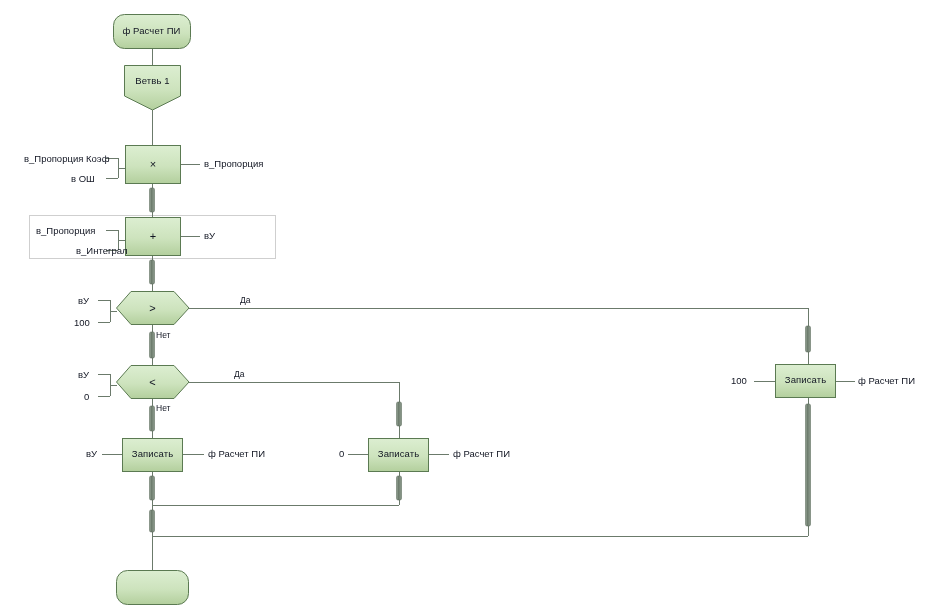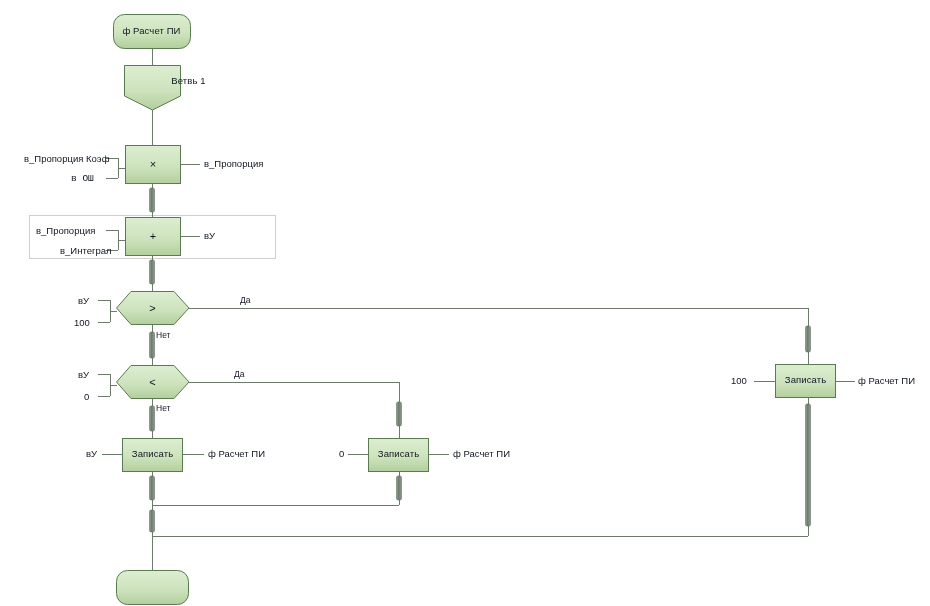--- a/index.html
+++ b/index.html
@@ -142,43 +142,43 @@
 
     <rect x="368.5" y="430.5" width="60" height="33" fill="url(#nodeGrad)" stroke="#5b7a52" stroke-width="1"></rect>
 
     <rect x="775.5" y="356.5" width="60" height="33" fill="url(#nodeGrad)" stroke="#5b7a52" stroke-width="1"></rect>
 
     <rect x="116.5" y="562.5" width="72" height="34" rx="11" ry="11" fill="url(#nodeGrad)" stroke="#5b7a52" stroke-width="1"></rect>
   </svg>
 
   <div class="node-label" style="left:113px;top:6px;width:77px;height:34px;">ф Расчет ПИ</div>
 
-  <div class="node-label" style="left:124px;top:57px;width:57px;height:33px;padding-left:36px;">Ветвь 1</div>
+  <div class="node-label" style="left:124px;top:57px;width:57px;height:33px;">Ветвь 1</div>
 
   <div class="node-label" style="left:125px;top:137px;width:56px;height:38px;font-size:11px;">×</div>
 
   <div class="node-label" style="left:125px;top:209px;width:56px;height:38px;font-size:11px;">+</div>
 
   <div class="node-label" style="left:116px;top:283px;width:73px;height:34px;font-size:11px;">&gt;</div>
 
   <div class="node-label" style="left:116px;top:357px;width:73px;height:34px;font-size:11px;">&lt;</div>
 
   <div class="node-label" style="left:122px;top:430px;width:61px;height:33px;">Записать</div>
 
   <div class="node-label" style="left:368px;top:430px;width:61px;height:33px;">Записать</div>
 
   <div class="node-label" style="left:775px;top:356px;width:61px;height:33px;">Записать</div>
 
 
   <div class="port-label" style="left:10px;top:146px;padding-left:14px;">в_Пропорция Коэф</div>
-  <div class="port-label" style="left:71px;top:166px;font-family:Liberation Mono, monospace;">в ОШ</div>
+  <div class="port-label" style="left:71px;top:166px;">в ОШ</div>
   <div class="port-label" style="left:204px;top:151px;">в_Пропорция</div>
 
   <div class="port-label" style="left:36px;top:218px;">в_Пропорция</div>
-  <div class="port-label" style="left:28px;top:238px;padding-left:32px;">в_Интеграл</div>
+  <div class="port-label" style="left:44px;top:238px;padding-left:32px;">в_Интеграл</div>
   <div class="port-label" style="left:204px;top:223px;">вУ</div>
 
   <div class="port-label" style="left:78px;top:288px;">вУ</div>
   <div class="port-label" style="left:74px;top:310px;">100</div>
 
   <div class="port-label" style="left:78px;top:362px;">вУ</div>
   <div class="port-label" style="left:84px;top:384px;">0</div>
 
   <div class="port-label" style="left:86px;top:441px;">вУ</div>
   <div class="port-label" style="left:208px;top:441px;">ф Расчет ПИ</div>

